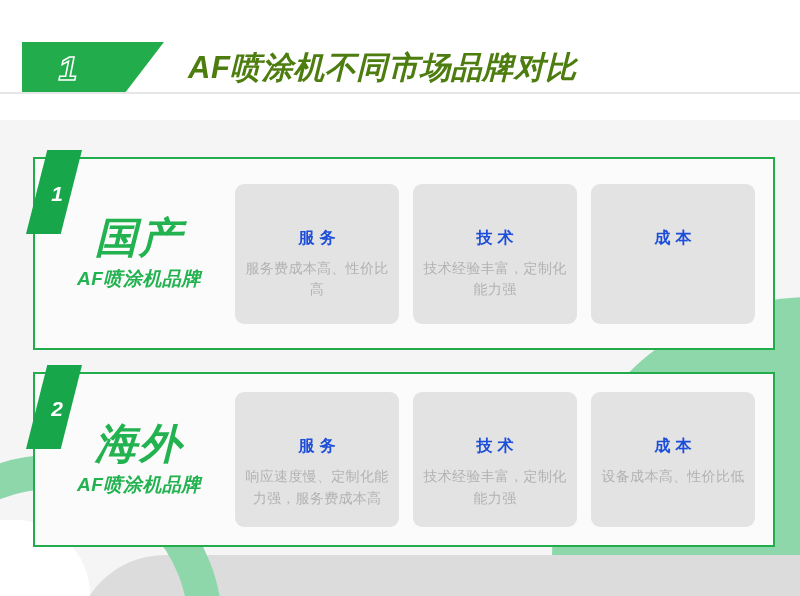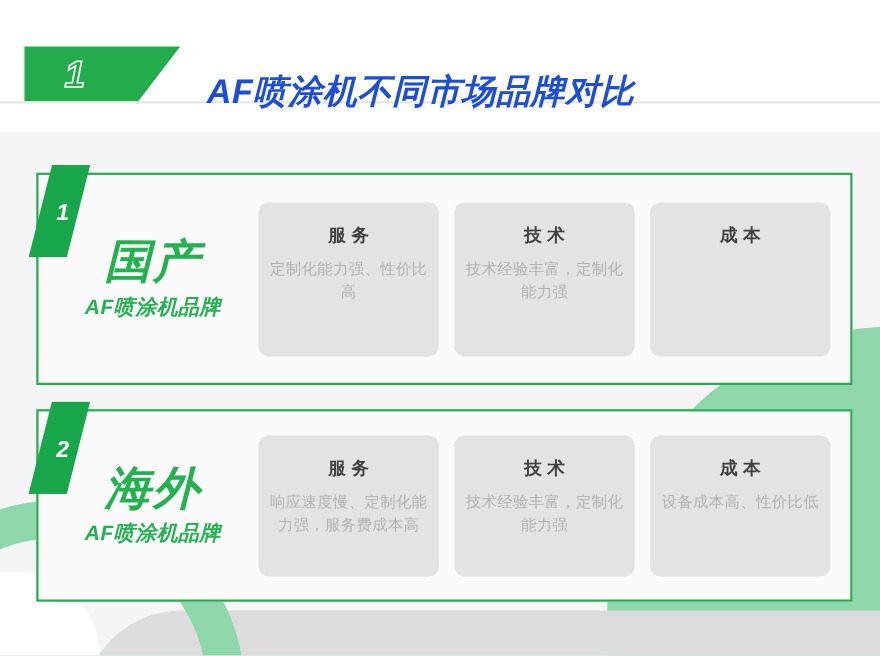--- a/index.html
+++ b/index.html
@@ -113,27 +113,27 @@
     font-size: 34px;
     font-weight: bold;
     font-style: italic;
     color: transparent;
     -webkit-text-stroke: 1.5px #ffffff;
     letter-spacing: 0;
   }
   .header-title {
     position: absolute;
     left: 188px;
-    top: 19px;
+    top: 3px;
     height: 46px;
     line-height: 46px;
     font-size: 31px;
     font-weight: bold;
     font-style: italic;
-    color: #1d4ed8;
+    color: #4d7c0f;
     letter-spacing: 0.5px;
     white-space: nowrap;
   }
 
   
   .card {
     position: absolute;
     left: 33px;
     width: 742px;
     background: #fbfbfb;
@@ -220,24 +220,25 @@
     min-height: 140px;
     display: flex;
     flex-direction: column;
     justify-content: flex-start;
   }
   #card-1 .fact-box { min-height: 128px; }
 
   .fact-title {
     font-size: 16px;
     font-weight: bold;
-    color: #404040;
+    color: #1d4ed8;
     letter-spacing: 5px;
     text-indent: 5px;
     margin-bottom: 9px;
+    margin-top: 24px;
   }
   .fact-desc {
     font-size: 14px;
     color: #b2b2b2;
     line-height: 1.55;
     letter-spacing: 0.3px;
   }
 </style>
 </head>
 <body>
@@ -263,21 +264,21 @@
     <div class="ribbon"></div>
     <div class="ribbon-num">1</div>
     <div class="card-inner">
       <div class="brand-col">
         <div class="brand-main">国产</div>
         <div class="brand-sub">AF喷涂机品牌</div>
       </div>
       <div class="facts">
         <div class="fact-box">
           <div class="fact-title">服务</div>
-          <div class="fact-desc">定制化能力强、性价比高</div>
+          <div class="fact-desc">服务费成本高、性价比高</div>
         </div>
         <div class="fact-box">
           <div class="fact-title">技术</div>
           <div class="fact-desc">技术经验丰富，定制化能力强</div>
         </div>
         <div class="fact-box">
           <div class="fact-title">成本</div>
         </div>
       </div>
     </div>

